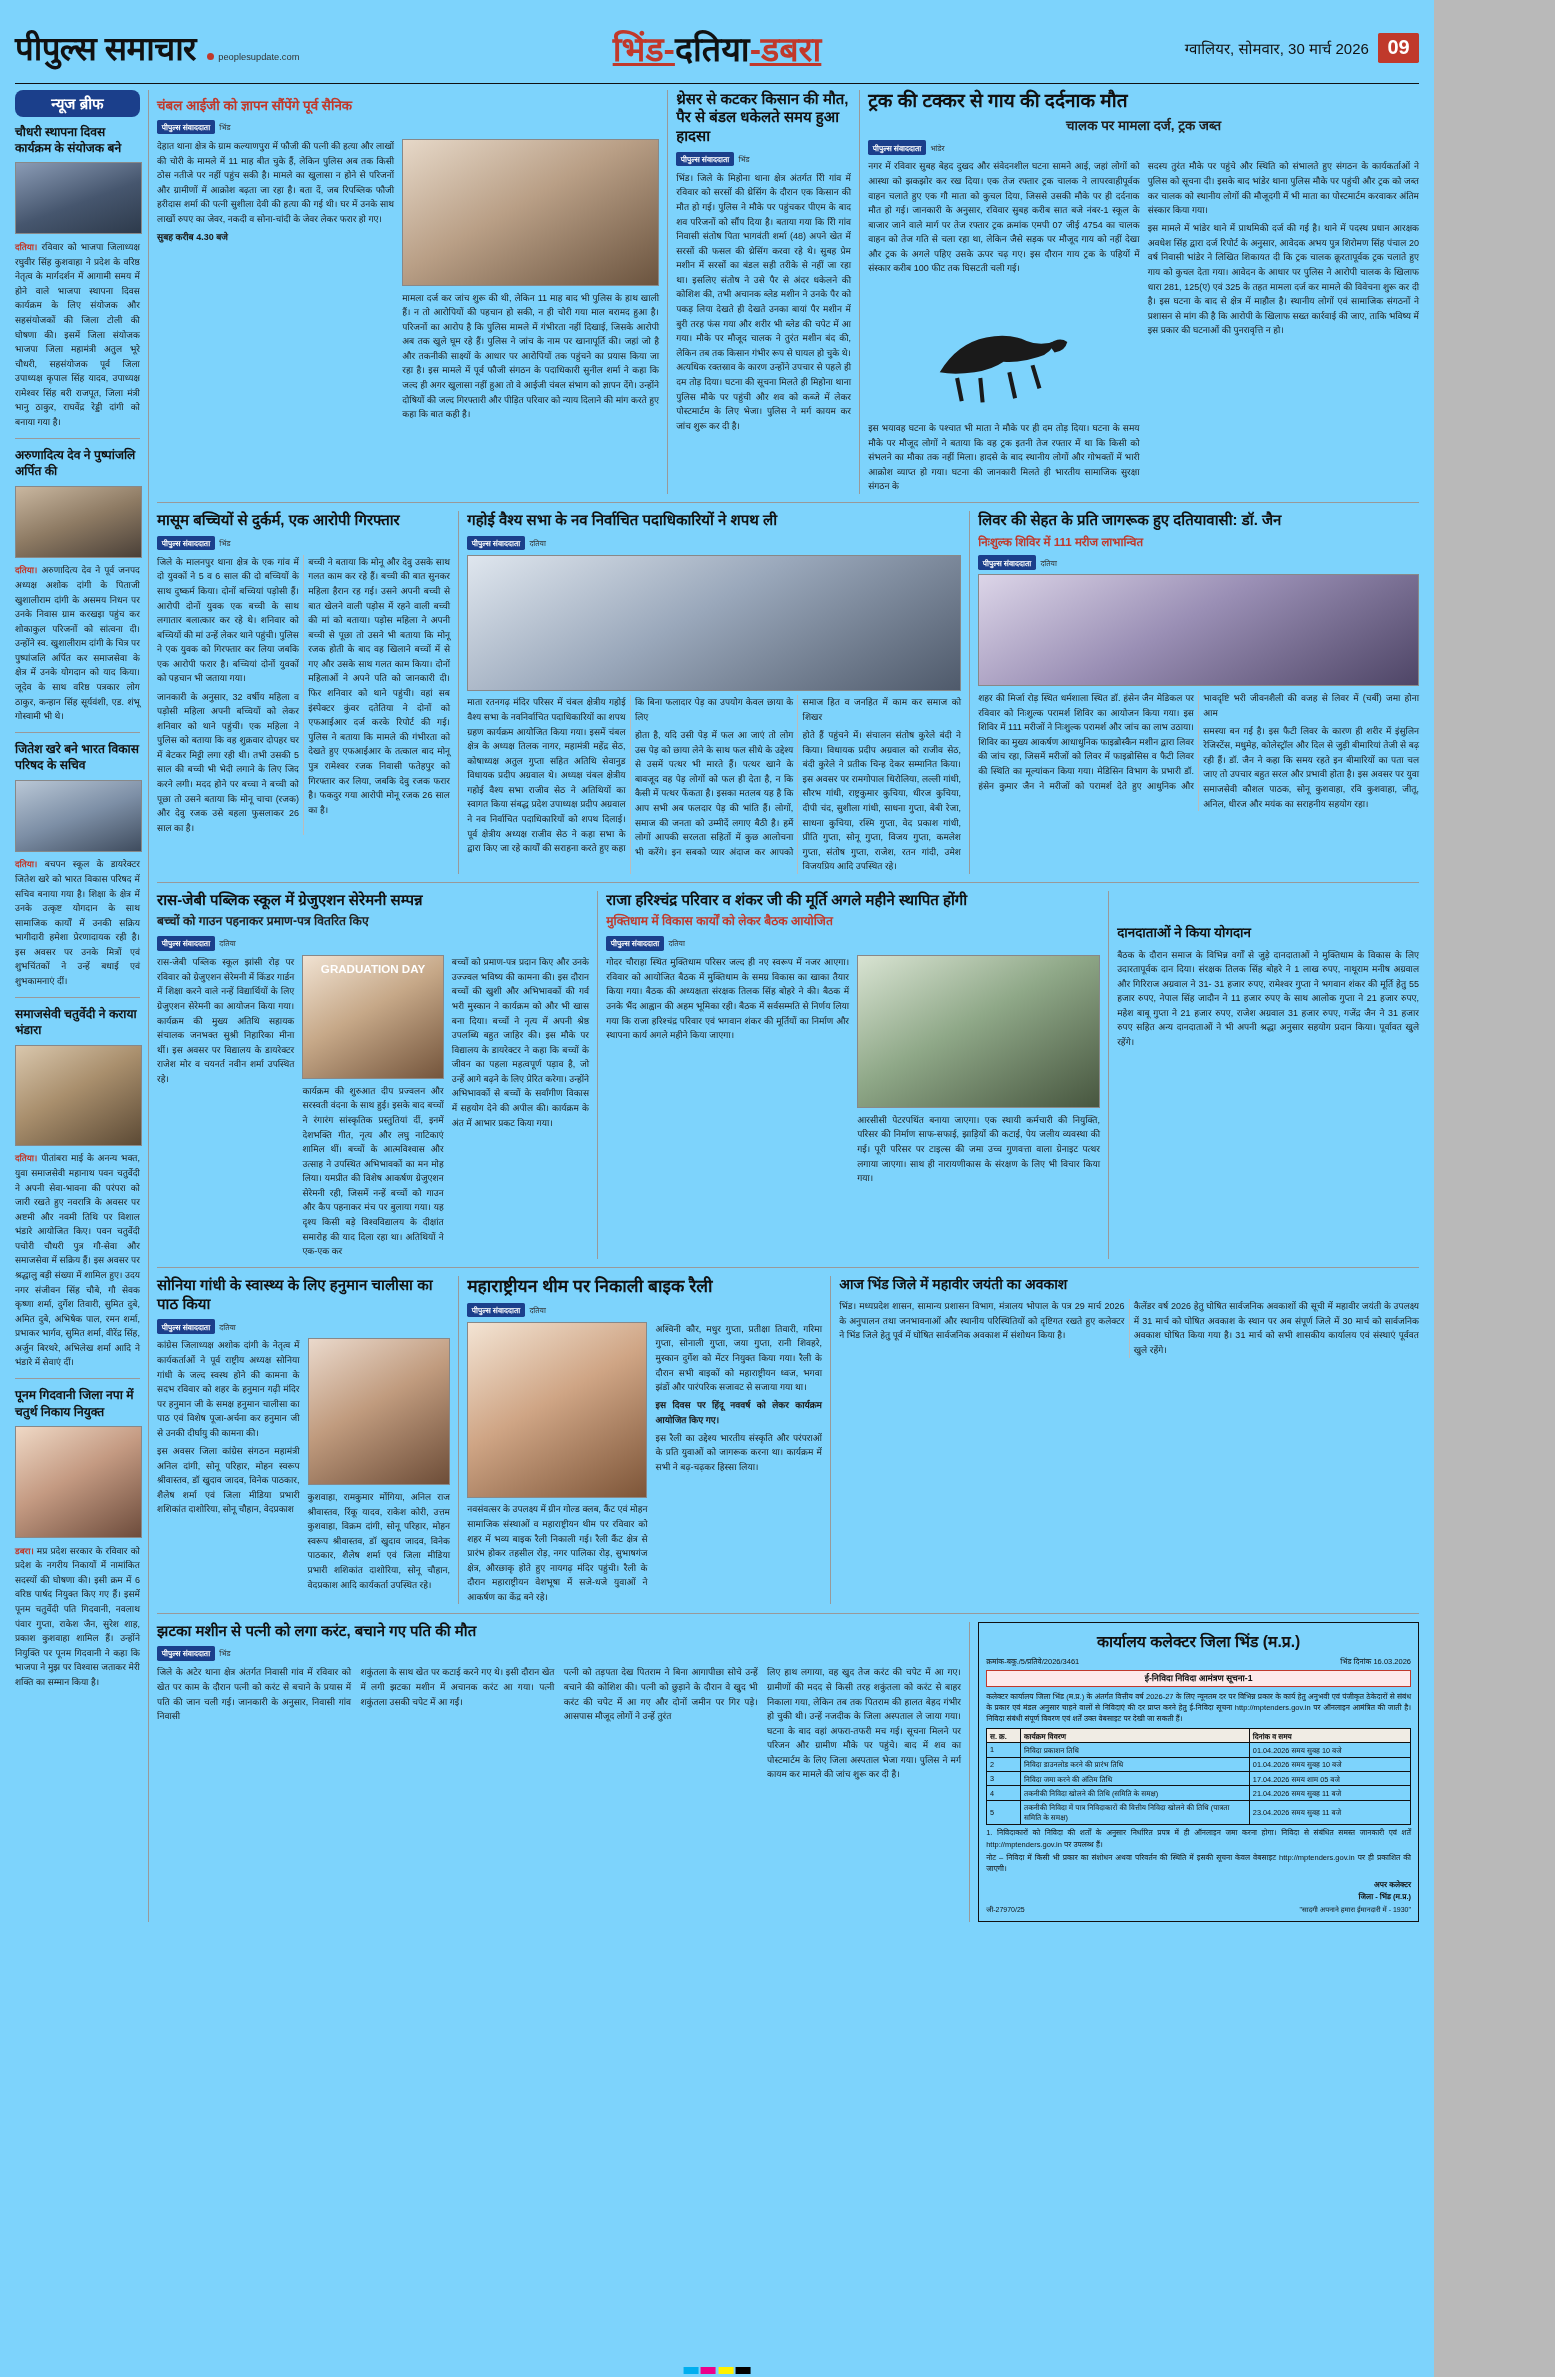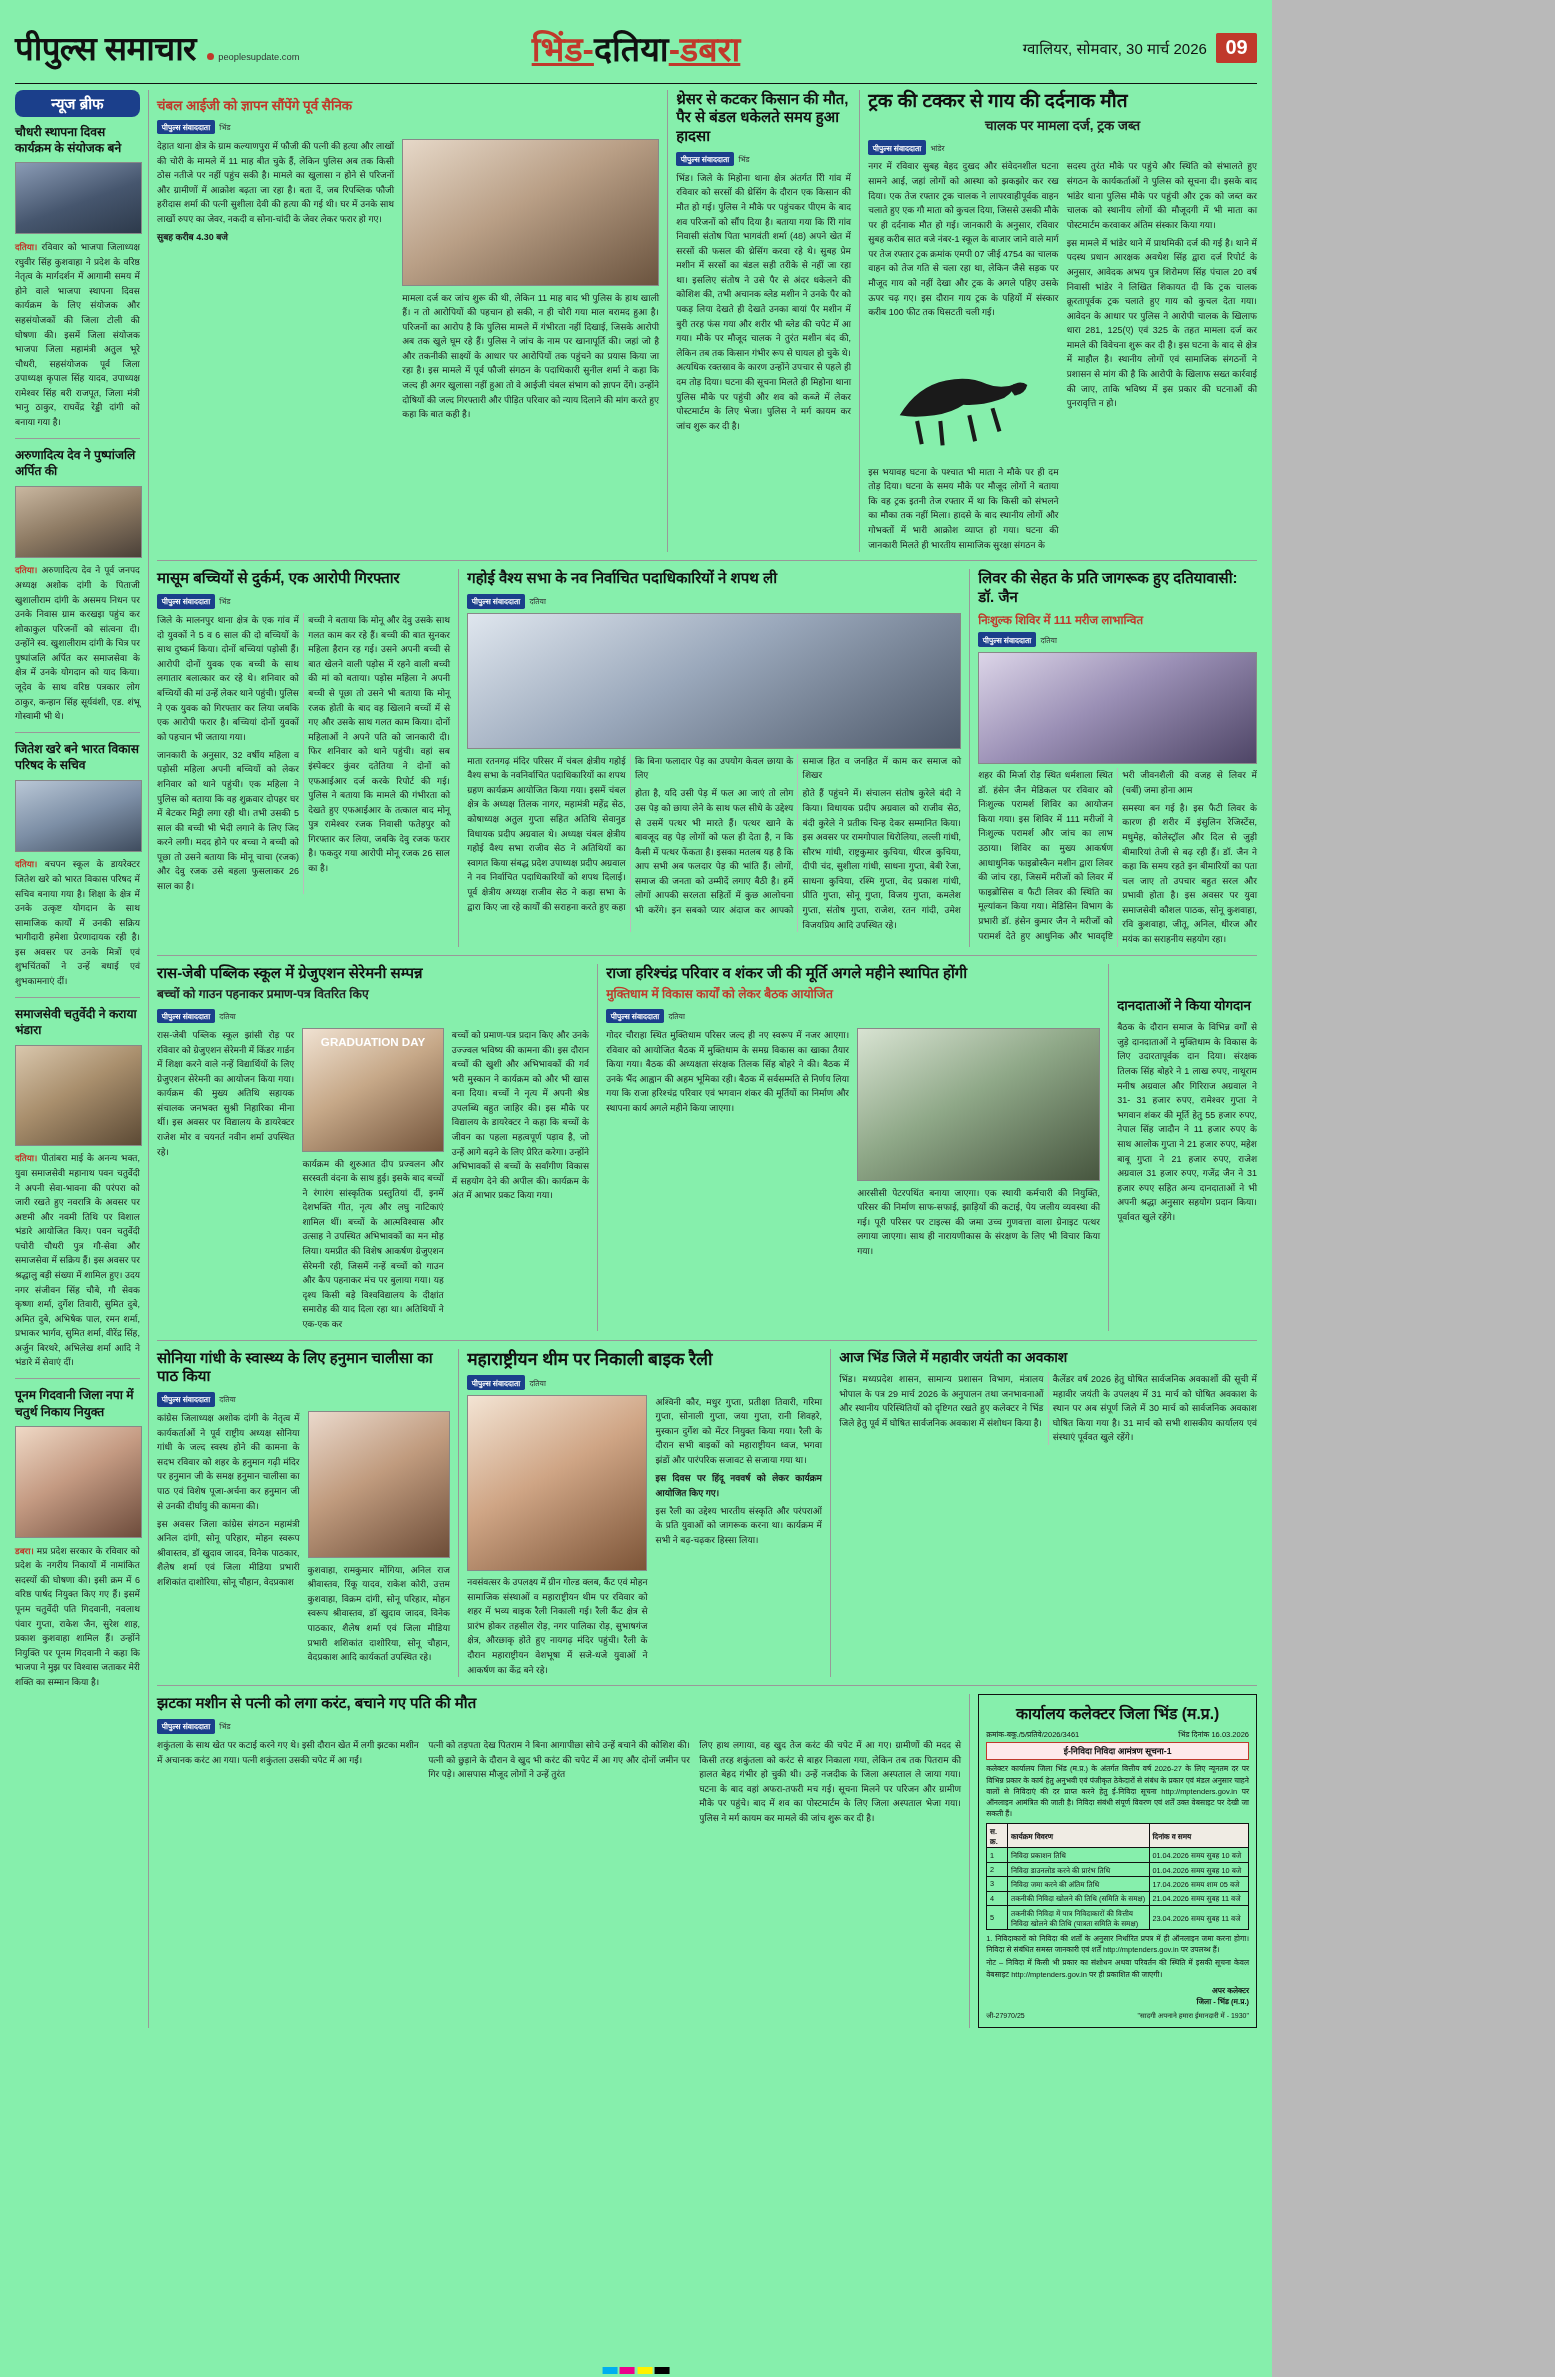--- a/index.html
+++ b/index.html
@@ -1,18 +1,18 @@
 <!DOCTYPE html>
 <html style="font-size:9.3px"><head>
 <meta charset="utf-8">
 <style>
   html,body{margin:0;padding:0;background:#b9b9b9;}
   body{font-family:"Liberation Sans", sans-serif;}
   .page{
-    width:1272px;height:2377px;background:#86efac;position:relative;
+    width:1434px;height:2377px;background:#7dd3fc;position:relative;
     box-sizing:border-box;padding:12.8px 15px 10.5px 15px;
   }
   
   .masthead{height:70px;border-bottom:1.7px solid #111;display:flex;align-items:center;position:relative;}
   .logo-main{font-size:33px;font-weight:bold;color:#111;letter-spacing:-0.6px;font-family:"Liberation Sans",sans-serif;}
   .logo-sub{font-size:9.3px;color:#333;margin-left:8.1px;}
   .logo-bullet{display:inline-block;width:7px;height:7px;border-radius:50%;background:#c0392b;margin-right:4.6px;vertical-align:0.6px;}
   .edition{position:absolute;left:50%;transform:translateX(-50%);font-size:34px;font-weight:bold;color:#111;}
   .edition .red{color:#c0392b;text-decoration:underline;}
   .mast-right{position:absolute;right:0;display:flex;align-items:center;gap:9.3px;}
@@ -346,20 +346,23 @@
       <div class="sec">
 
         <div class="unit divv" style="width:813px;padding-right:8.1px;">
           <div class="hl-sm">झटका मशीन से पत्नी को लगा करंट, बचाने गए पति की मौत</div>
           <div class="byline">
             <span class="b1">पीपुल्स संवाददाता</span>
             <span class="b2">भिंड</span>
           </div>
           <div style="display:flex;gap:9.3px;">
             <div style="flex:1;">
+                <div class="body-txt">जिले के अटेर थाना क्षेत्र अंतर्गत निवासी गांव में रविवार को खेत पर काम के दौरान पत्नी को करंट से बचाने के प्रयास में पति की जान चली गई। जानकारी के अनुसार, निवासी गांव निवासी</div>
+              </div>
+            <div style="flex:1;">
                 <div class="body-txt">शकुंतला के साथ खेत पर कटाई करने गए थे। इसी दौरान खेत में लगी झटका मशीन में अचानक करंट आ गया। पत्नी शकुंतला उसकी चपेट में आ गईं।</div>
               </div>
             <div style="flex:1;">
                 <div class="body-txt">पत्नी को तड़पता देख पितराम ने बिना आगापीछा सोचे उन्हें बचाने की कोशिश की। पत्नी को छुड़ाने के दौरान वे खुद भी करंट की चपेट में आ गए और दोनों जमीन पर गिर पड़े। आसपास मौजूद लोगों ने उन्हें तुरंत</div>
               </div>
             <div style="flex:1;">
                 <div class="body-txt">लिए हाथ लगाया, वह खुद तेज करंट की चपेट में आ गए। ग्रामीणों की मदद से किसी तरह शकुंतला को करंट से बाहर निकाला गया, लेकिन तब तक पितराम की हालत बेहद गंभीर हो चुकी थी। उन्हें नजदीक के जिला अस्पताल ले जाया गया। घटना के बाद वहां अफरा-तफरी मच गई। सूचना मिलने पर परिजन और ग्रामीण मौके पर पहुंचे। बाद में शव का पोस्टमार्टम के लिए जिला अस्पताल भेजा गया। पुलिस ने मर्ग कायम कर मामले की जांच शुरू कर दी है।</div>
               </div>
           </div>
         </div>

